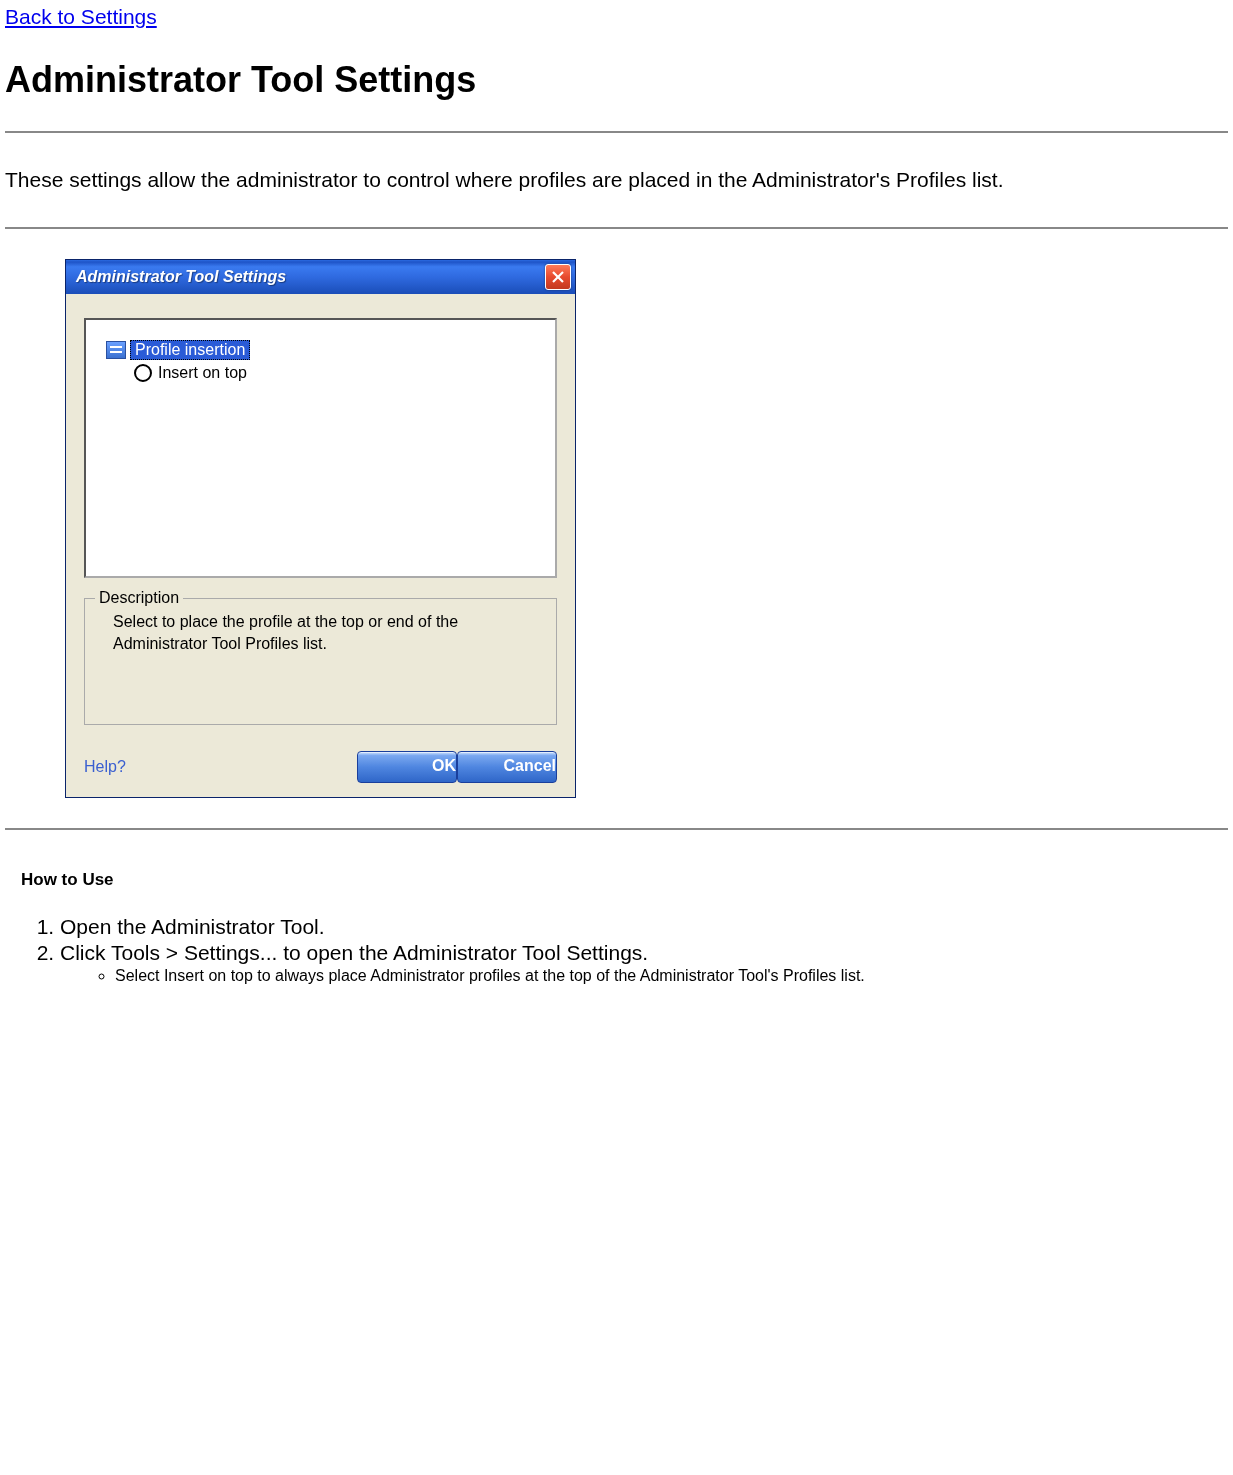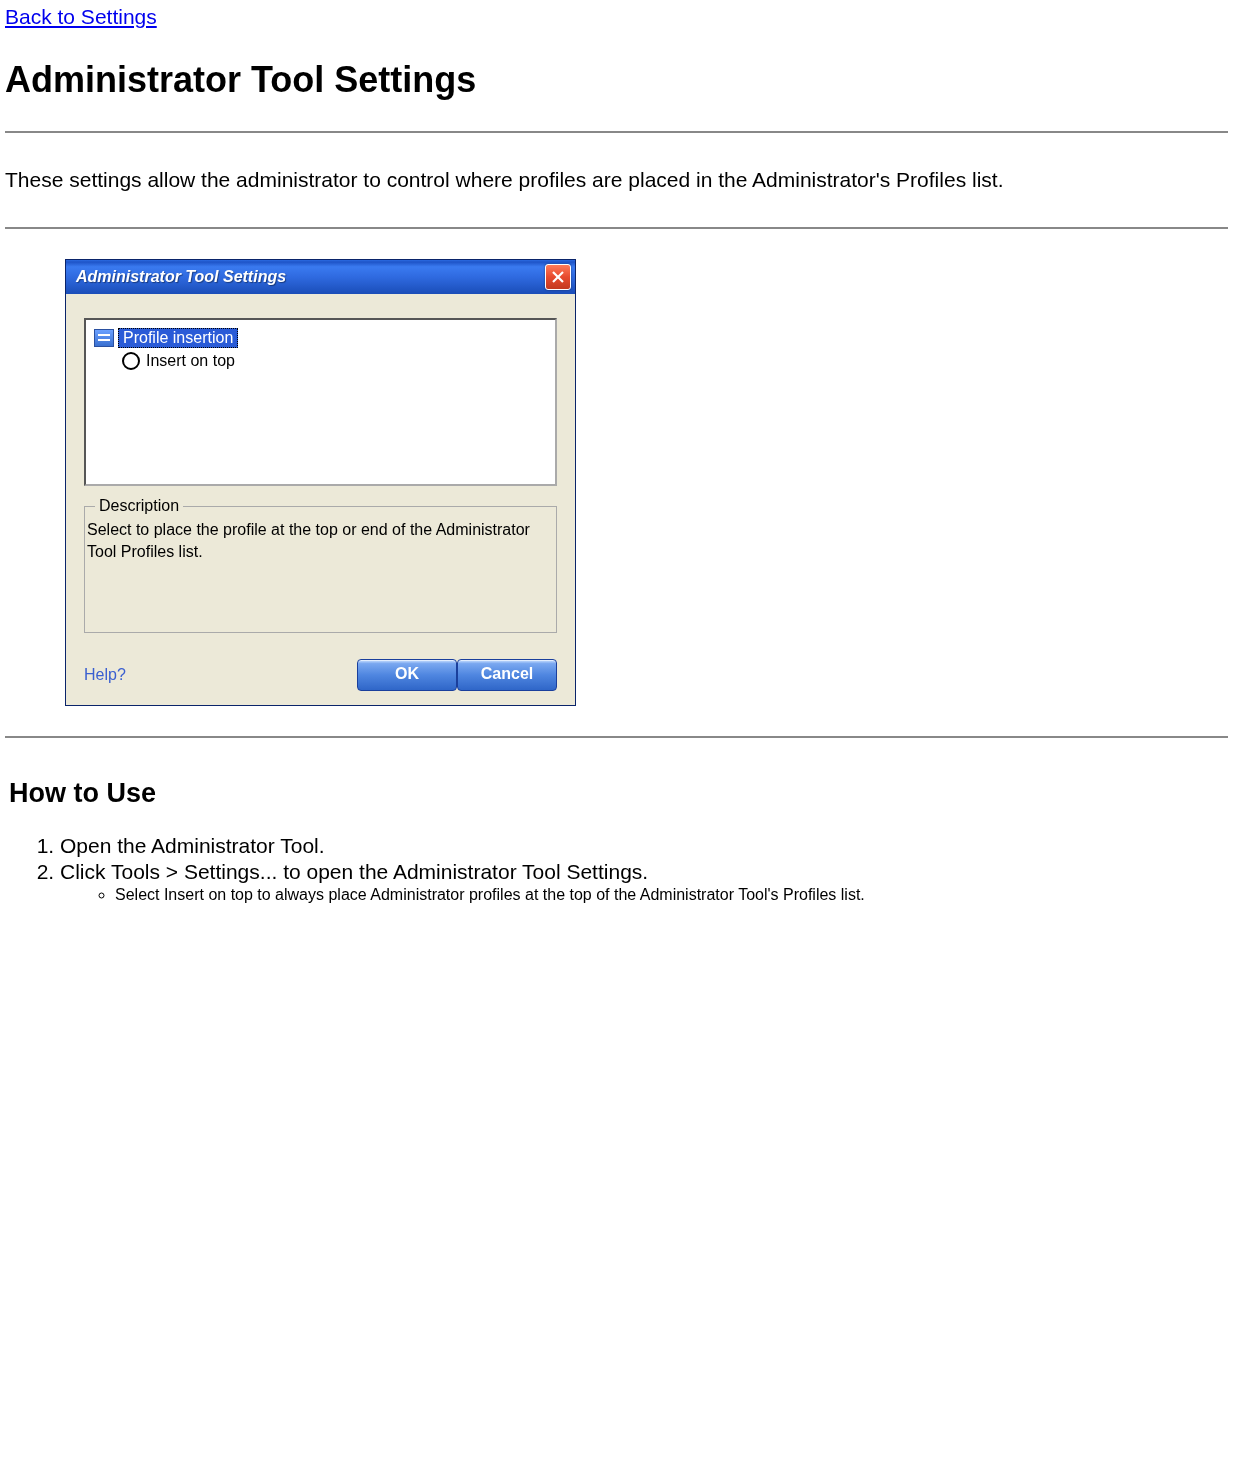--- a/index.html
+++ b/index.html
@@ -79,22 +79,22 @@
   }
   .close-btn svg { display:block; }
 
   .dialog-body {
     background: #ECE9D8;
     padding: 24px 18px 14px 18px;
   }
   .listbox {
     background: #fff;
     border: 2px inset #aaa;
-    height: 168px;
-    padding: 8px;
+    height: 260px;
+    padding: 20px;
     box-sizing: border-box;
     font-size: 16px;
   }
   .tree-header {
     display: flex;
     align-items: center;
     gap: 4px;
   }
   .tree-icon {
     width: 18px;
@@ -141,21 +141,21 @@
   .radio-inner {
     width: 7px;
     height: 7px;
     border-radius: 50%;
     background: #000;
   }
 
   .groupbox {
     border: 1px solid #aaa;
     margin-top: 20px;
-    padding: 12px 10px 70px 2px;
+    padding: 12px 10px 70px 28px;
     position: relative;
     background: #ECE9D8;
     font-size: 16px;
   }
   .groupbox-legend {
     position: absolute;
     top: -10px;
     left: 10px;
     background: #ECE9D8;
     padding: 0 4px;
@@ -177,31 +177,31 @@
   }
   .xp-btn {
     width: 98px;
     height: 30px;
     border: 1px solid #1a3f9c;
     border-radius: 4px;
     background: linear-gradient(to bottom,
       #cfe3ff 0%, #7aa8f0 12%, #4f86e0 50%, #2f66c8 100%);
     color: #fff;
     font-weight: bold;
-    text-align: center;
+    text-align: right;
     line-height: 28px;
     font-size: 16px;
     box-shadow: inset 0 1px 0 rgba(255,255,255,0.5);
   }
 
   
   h2.how-to-use {
-    font-size: 27px;
-    font-weight: bold;
-    margin: 40px 0 25px 4px;
+    font-size: 17px;
+    font-weight: bold;
+    margin: 40px 0 25px 16px;
   }
   ol.steps {
     font-size: 21px;
     margin: 0 0 0 25px;
     padding-left: 30px;
   }
   ol.steps > li {
     margin-bottom: 2px;
   }
   ul.sub {

